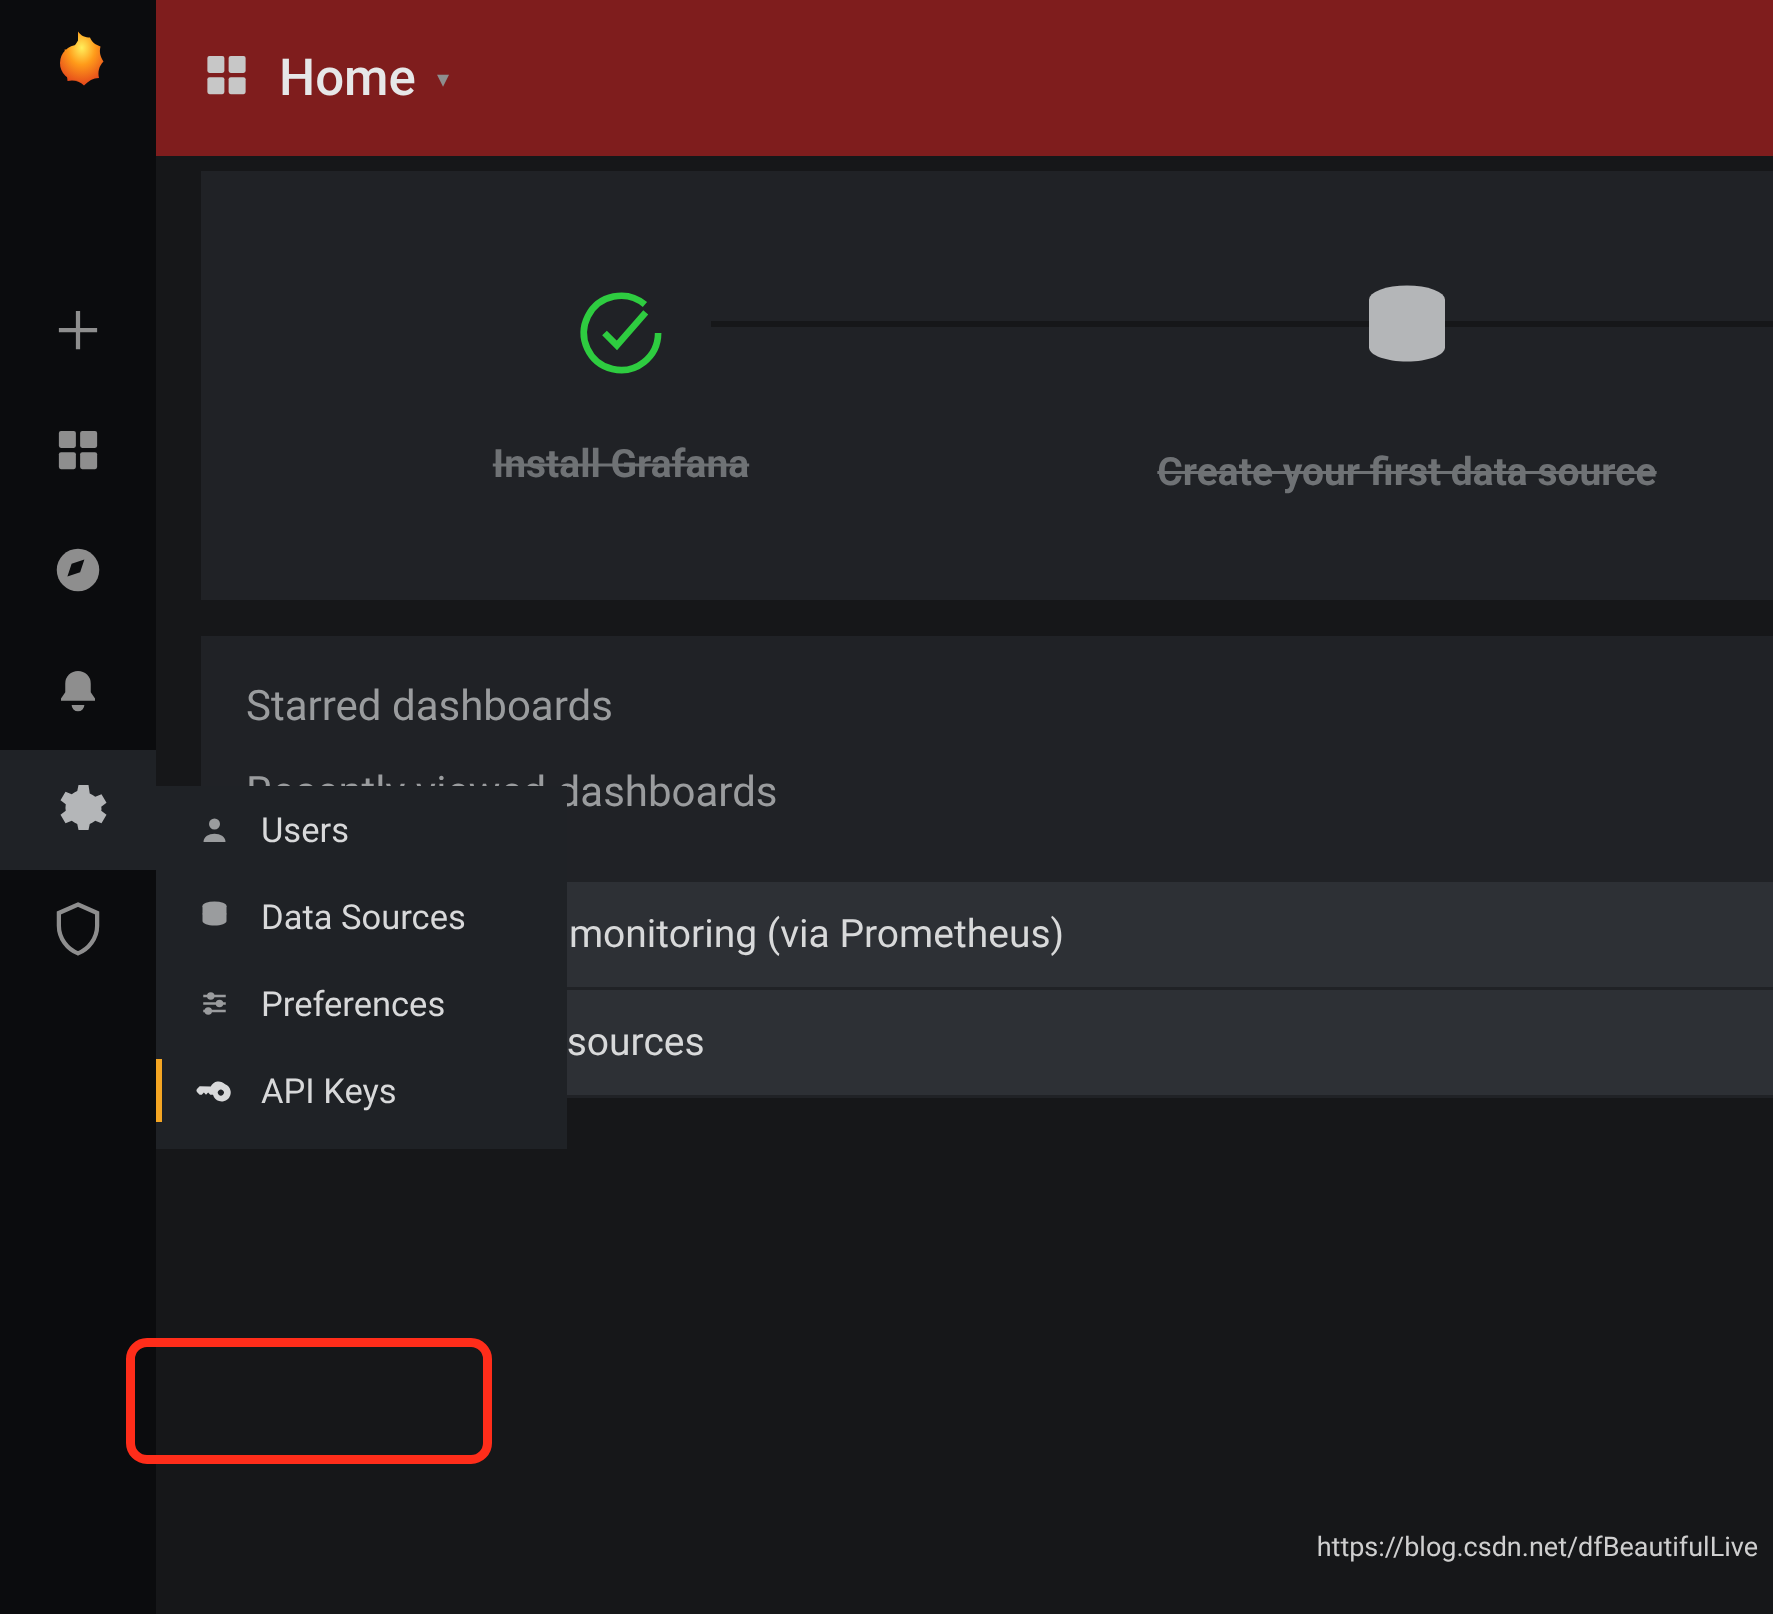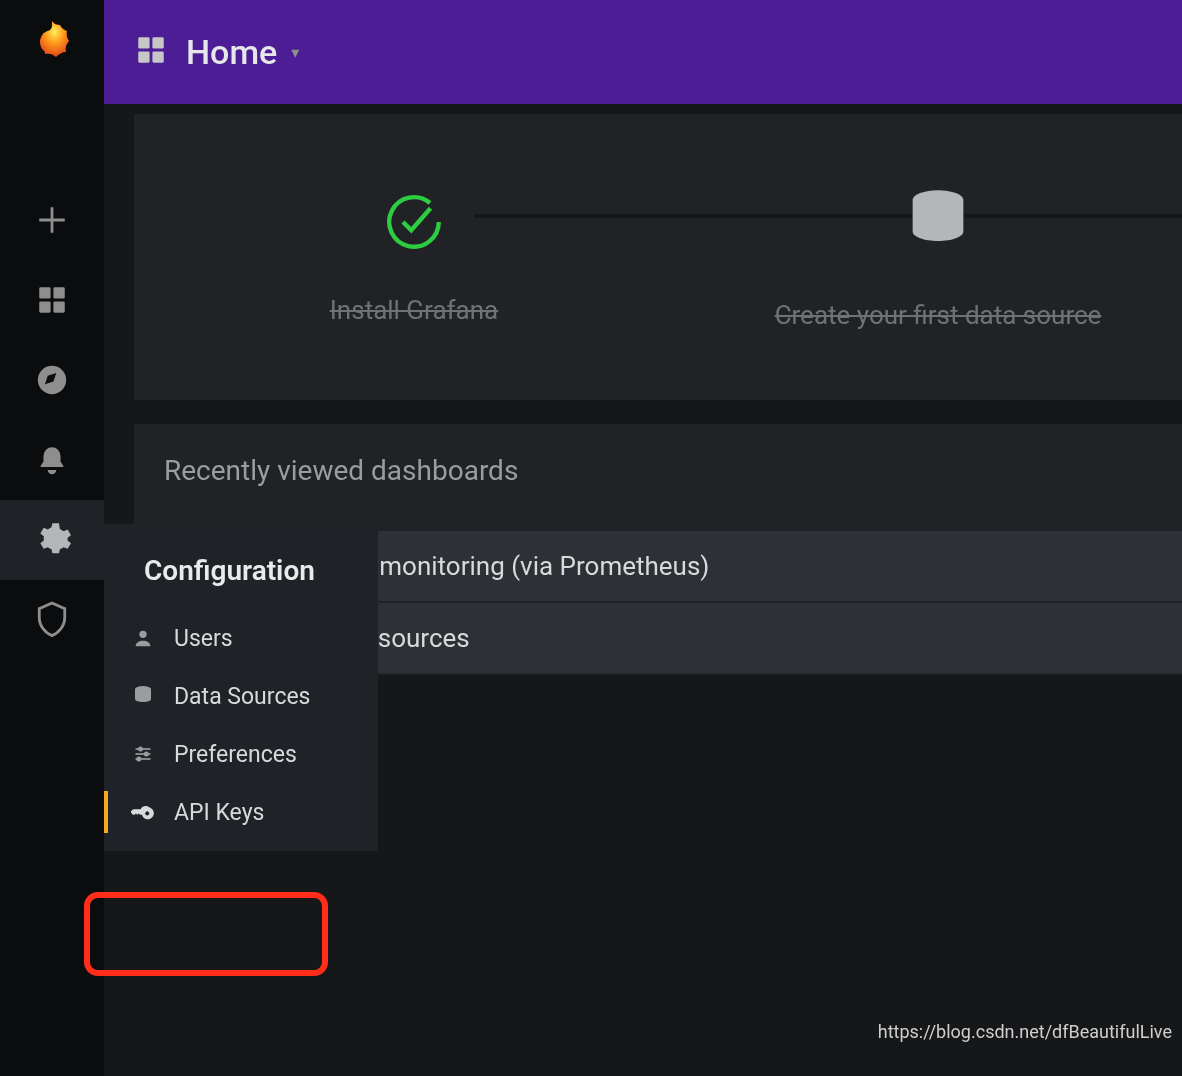--- a/index.html
+++ b/index.html
@@ -39,21 +39,21 @@
     background: #1f2226;
   }
   .nav-icon svg { width: 34px; height: 34px; }
   .nav-icon.gear svg { width: 40px; height: 40px; }
   .nav-icon.shield svg { width: 34px; height: 40px; }
 
   .topbar {
     position: absolute;
     left: 104px; top: 0; right: 0;
     height: 104px;
-    background: #4c1d95;
+    background: #7f1d1d;
     display: flex;
     align-items: center;
     padding-left: 30px;
   }
   .tb-grid { margin-right: 18px; color:#c7c7c7; }
   .tb-title { font-size: 34px; font-weight: 500; color: #e6e7e8; margin-right: 14px; }
   .tb-caret { color:#8e8e8e; font-size: 16px; }
 
   .main {
     position: absolute;
@@ -70,20 +70,21 @@
     display:flex;
     align-items:center;
   }
   .setup-step {
     flex: 1;
     display:flex;
     flex-direction:column;
     align-items:center;
     justify-content:center;
     position:relative;
+    font-weight:bold;
   }
   .step-label {
     margin-top: 40px;
     font-size: 26px;
     color: #6f7275;
     text-decoration: line-through;
   }
   .step-connector {
     position:absolute;
     top: 100px;
@@ -249,33 +250,33 @@
         <ellipse cx="12" cy="5" rx="8" ry="3"></ellipse>
         <path d="M4 5v5c0 1.7 3.6 3 8 3s8-1.3 8-3V5"></path>
         <path d="M4 10v5c0 1.7 3.6 3 8 3s8-1.3 8-3v-5"></path>
       </svg>
       <div class="step-label">Create your first data source</div>
     </div>
   </div>
 
   <div class="card">
     <div class="dash-section">
+      <div class="section-h">Starred dashboards</div>
       <div class="section-h">Recently viewed dashboards</div>
     </div>
     <div class="dash-row">
       <span style="padding-left:230px;">r monitoring (via Prometheus)</span>
     </div>
     <div class="dash-row">
       <span style="padding-left:230px;">esources</span>
     </div>
   </div>
 </div>
 
 <div class="flyout">
-  <div class="flyout-title">Configuration</div>
 
   <div class="flyout-item">
     <span class="fi-icon">
       <svg viewBox="0 0 24 24" width="22" height="22" fill="#9a9c9e">
           <circle cx="12" cy="8" r="4"></circle>
           <path d="M4 21c0-4 4-6 8-6s8 2 8 6"></path>
         </svg>
     </span>
     <span>Users</span>
   </div>

